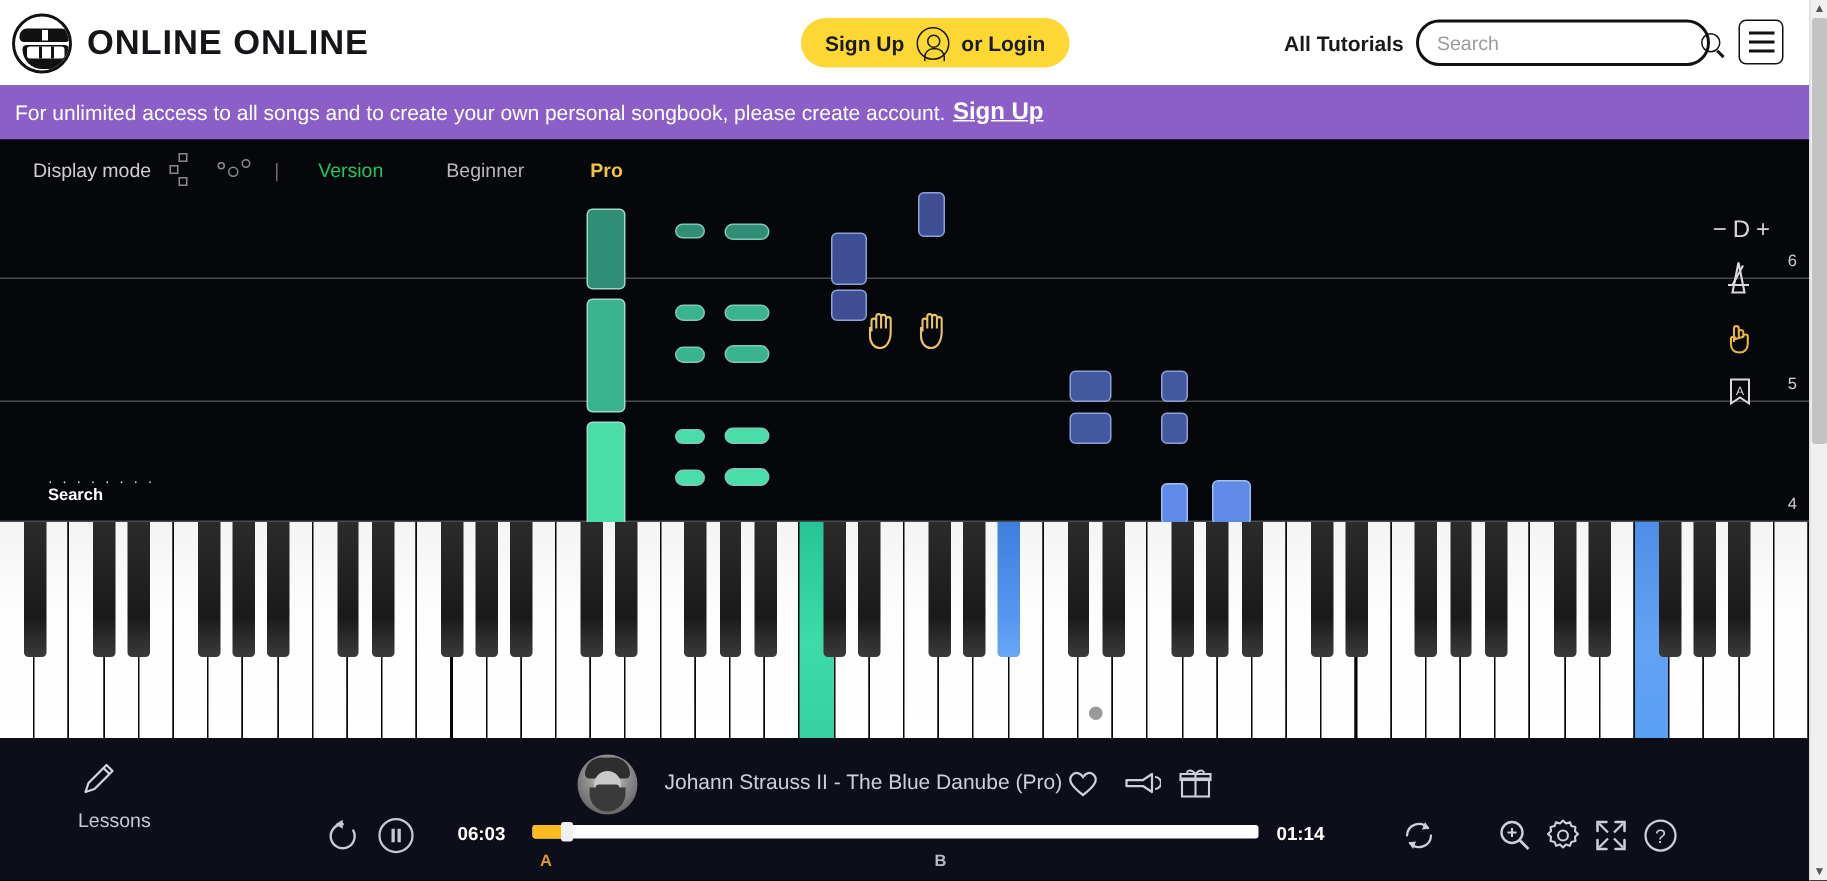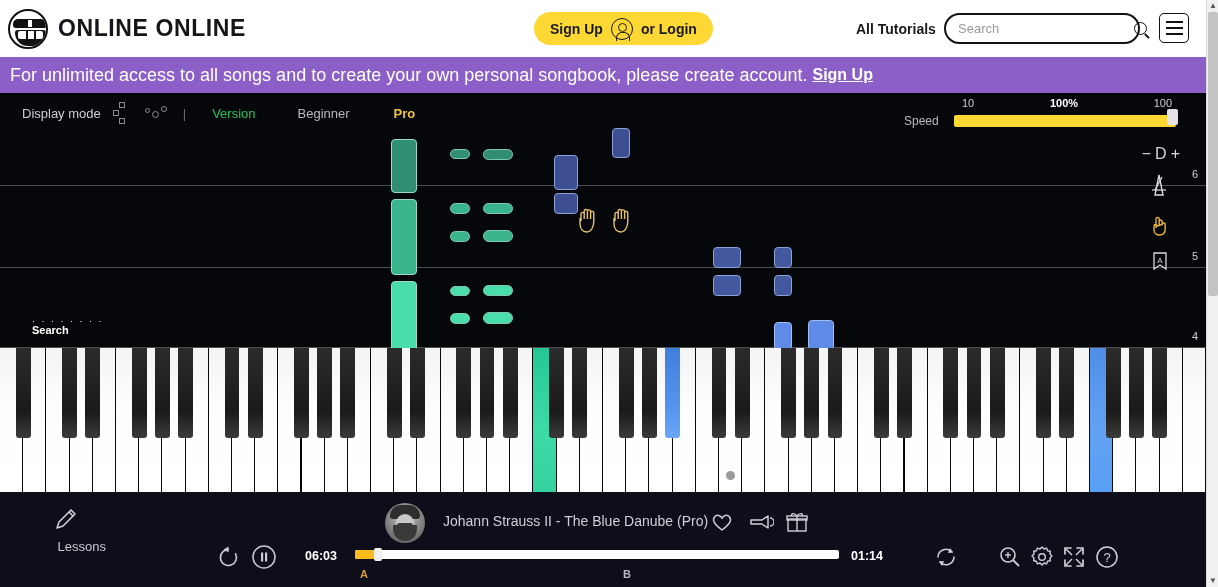--- a/index.html
+++ b/index.html
@@ -92,21 +92,21 @@
     display:flex;flex-direction:column;justify-content:center;align-items:center;gap:4px;
     cursor:pointer;
   }
   .hamburger span{ display:block;width:17px;height:2px;background:#111; }
 
   
   .banner {
     position:absolute; left:0; top:57px; width:1206px; height:36px;
     background:#8b5fc7; display:flex; align-items:center;
   }
-  .banner-text { margin-left:10px; color:#fff; font-size:18px; }
+  .banner-text { margin-left:10px; color:#fff; font-size:14px; }
   .banner-link { color:#fff; font-weight:bold; text-decoration:underline; margin-left:5px; cursor:pointer; }
 
   
   .scrollbar {
     position:absolute; right:0; top:0; width:12px; height:587px; background:#f0f0f0;
     border-left:1px solid #dcdcdc;
   }
   .sb-thumb { position:absolute; left:1px; top:12px; width:10px; height:284px; background:#c3c3c3; border-radius:2px;}
   .sb-arrow { position:absolute; left:0; width:12px; height:12px; color:#555; font-size:8px; text-align:center; line-height:12px;}
   .sb-up{ top:0; } .sb-down{ bottom:0; }
@@ -165,21 +165,21 @@
          border-right:1px solid #0a0a0a; }
   .wkey.on{ background:linear-gradient(to bottom,#27c495 0%,#3ddba8 55%,#35d2a0 100%); }
   .wkey.on-b{ background:linear-gradient(to bottom,#4e8ee8 0%,#63a2f2 55%,#59a0f5 100%); }
   .bkey{ position:absolute; top:0; height:90px; background:linear-gradient(to bottom,#2b2b2b 0%,#1a1a1a 70%,#3b3b3b 100%);
          border-radius:0 0 3px 3px; z-index:3; }
   .bkey.on-b{ background:linear-gradient(to bottom,#3f7fdc 0%,#5796ef 70%,#6aa6f7 100%); }
   .keydot{ position:absolute; width:9px; height:9px; border-radius:50%; background:#9a9a9a; z-index:4;}
 
   
   .player{ position:absolute; left:0; top:492px; width:1206px; height:95px; background:#0d0e1a; }
-  .lessons{ position:absolute; left:52px; top:10px; width:54px; text-align:right; cursor:pointer;}
+  .lessons{ position:absolute; left:52px; top:10px; width:54px; text-align:left; cursor:pointer;}
   .lessons .lbl{ color:#c9c9d2; font-size:13px; margin-top:6px; }
   .ctrl{ position:absolute; cursor:pointer; }
   .time{ position:absolute; color:#fff; font-size:12.5px; font-weight:bold; }
   .track{ position:absolute; left:355px; top:550px; width:484px; height:9px; background:#fff; border-radius:2px;}
   .track-fill{ position:absolute; left:0; top:0; width:23px; height:9px; background:#fdbb1e; border-radius:2px;}
   .track-knob{ position:absolute; left:19px; top:-2px; width:8px; height:13px; background:#f0f0f0; border-radius:2px;}
   .marker{ position:absolute; font-size:11px; font-weight:bold; color:#d79a2b; }
   .song-title{ position:absolute; left:443px; top:513px; color:#cfcfd8; font-size:14px; }
   .avatar{ position:absolute; left:385px; top:503px; width:40px;height:40px;border-radius:50%;
            background:radial-gradient(circle at 50% 38%, #d8d8d8 0%, #8e8e8e 45%, #4a4a4a 100%); overflow:hidden; }
@@ -248,29 +248,20 @@
         <i></i>
         <i></i>
         <i></i>
       </span>
     <span class="tb-div">|</span>
     <span class="tb-version">Version</span>
     <span class="tb-beg">Beginner</span>
     <span class="tb-pro">Pro</span>
   </div>
 
-  <div class="speed-wrap">
-    <span class="sp-tick sp-min">10</span>
-    <span class="sp-tick sp-mid">100%</span>
-    <span class="sp-tick sp-max">100</span>
-    <span class="speed-label">Speed</span>
-    <span class="speed-track">
-      <span class="speed-handle"></span>
-    </span>
-  </div>
 
   <div class="zoomctl">
     <span>−</span><span>D</span><span>+</span>
   </div>
 
   <div class="sideicon" style="top:80px;">
     <svg width="22" height="24" viewBox="0 0 22 24">
         <path d="M7 22 L11 2 L15 22 Z" fill="none" stroke="#d9d9d9" stroke-width="1.4"></path>
         <line x1="4" y1="17" x2="18" y2="17" stroke="#d9d9d9" stroke-width="1.2"></line>
         <line x1="14" y1="4" x2="7" y2="17" stroke="#d9d9d9" stroke-width="1.4"></line>

